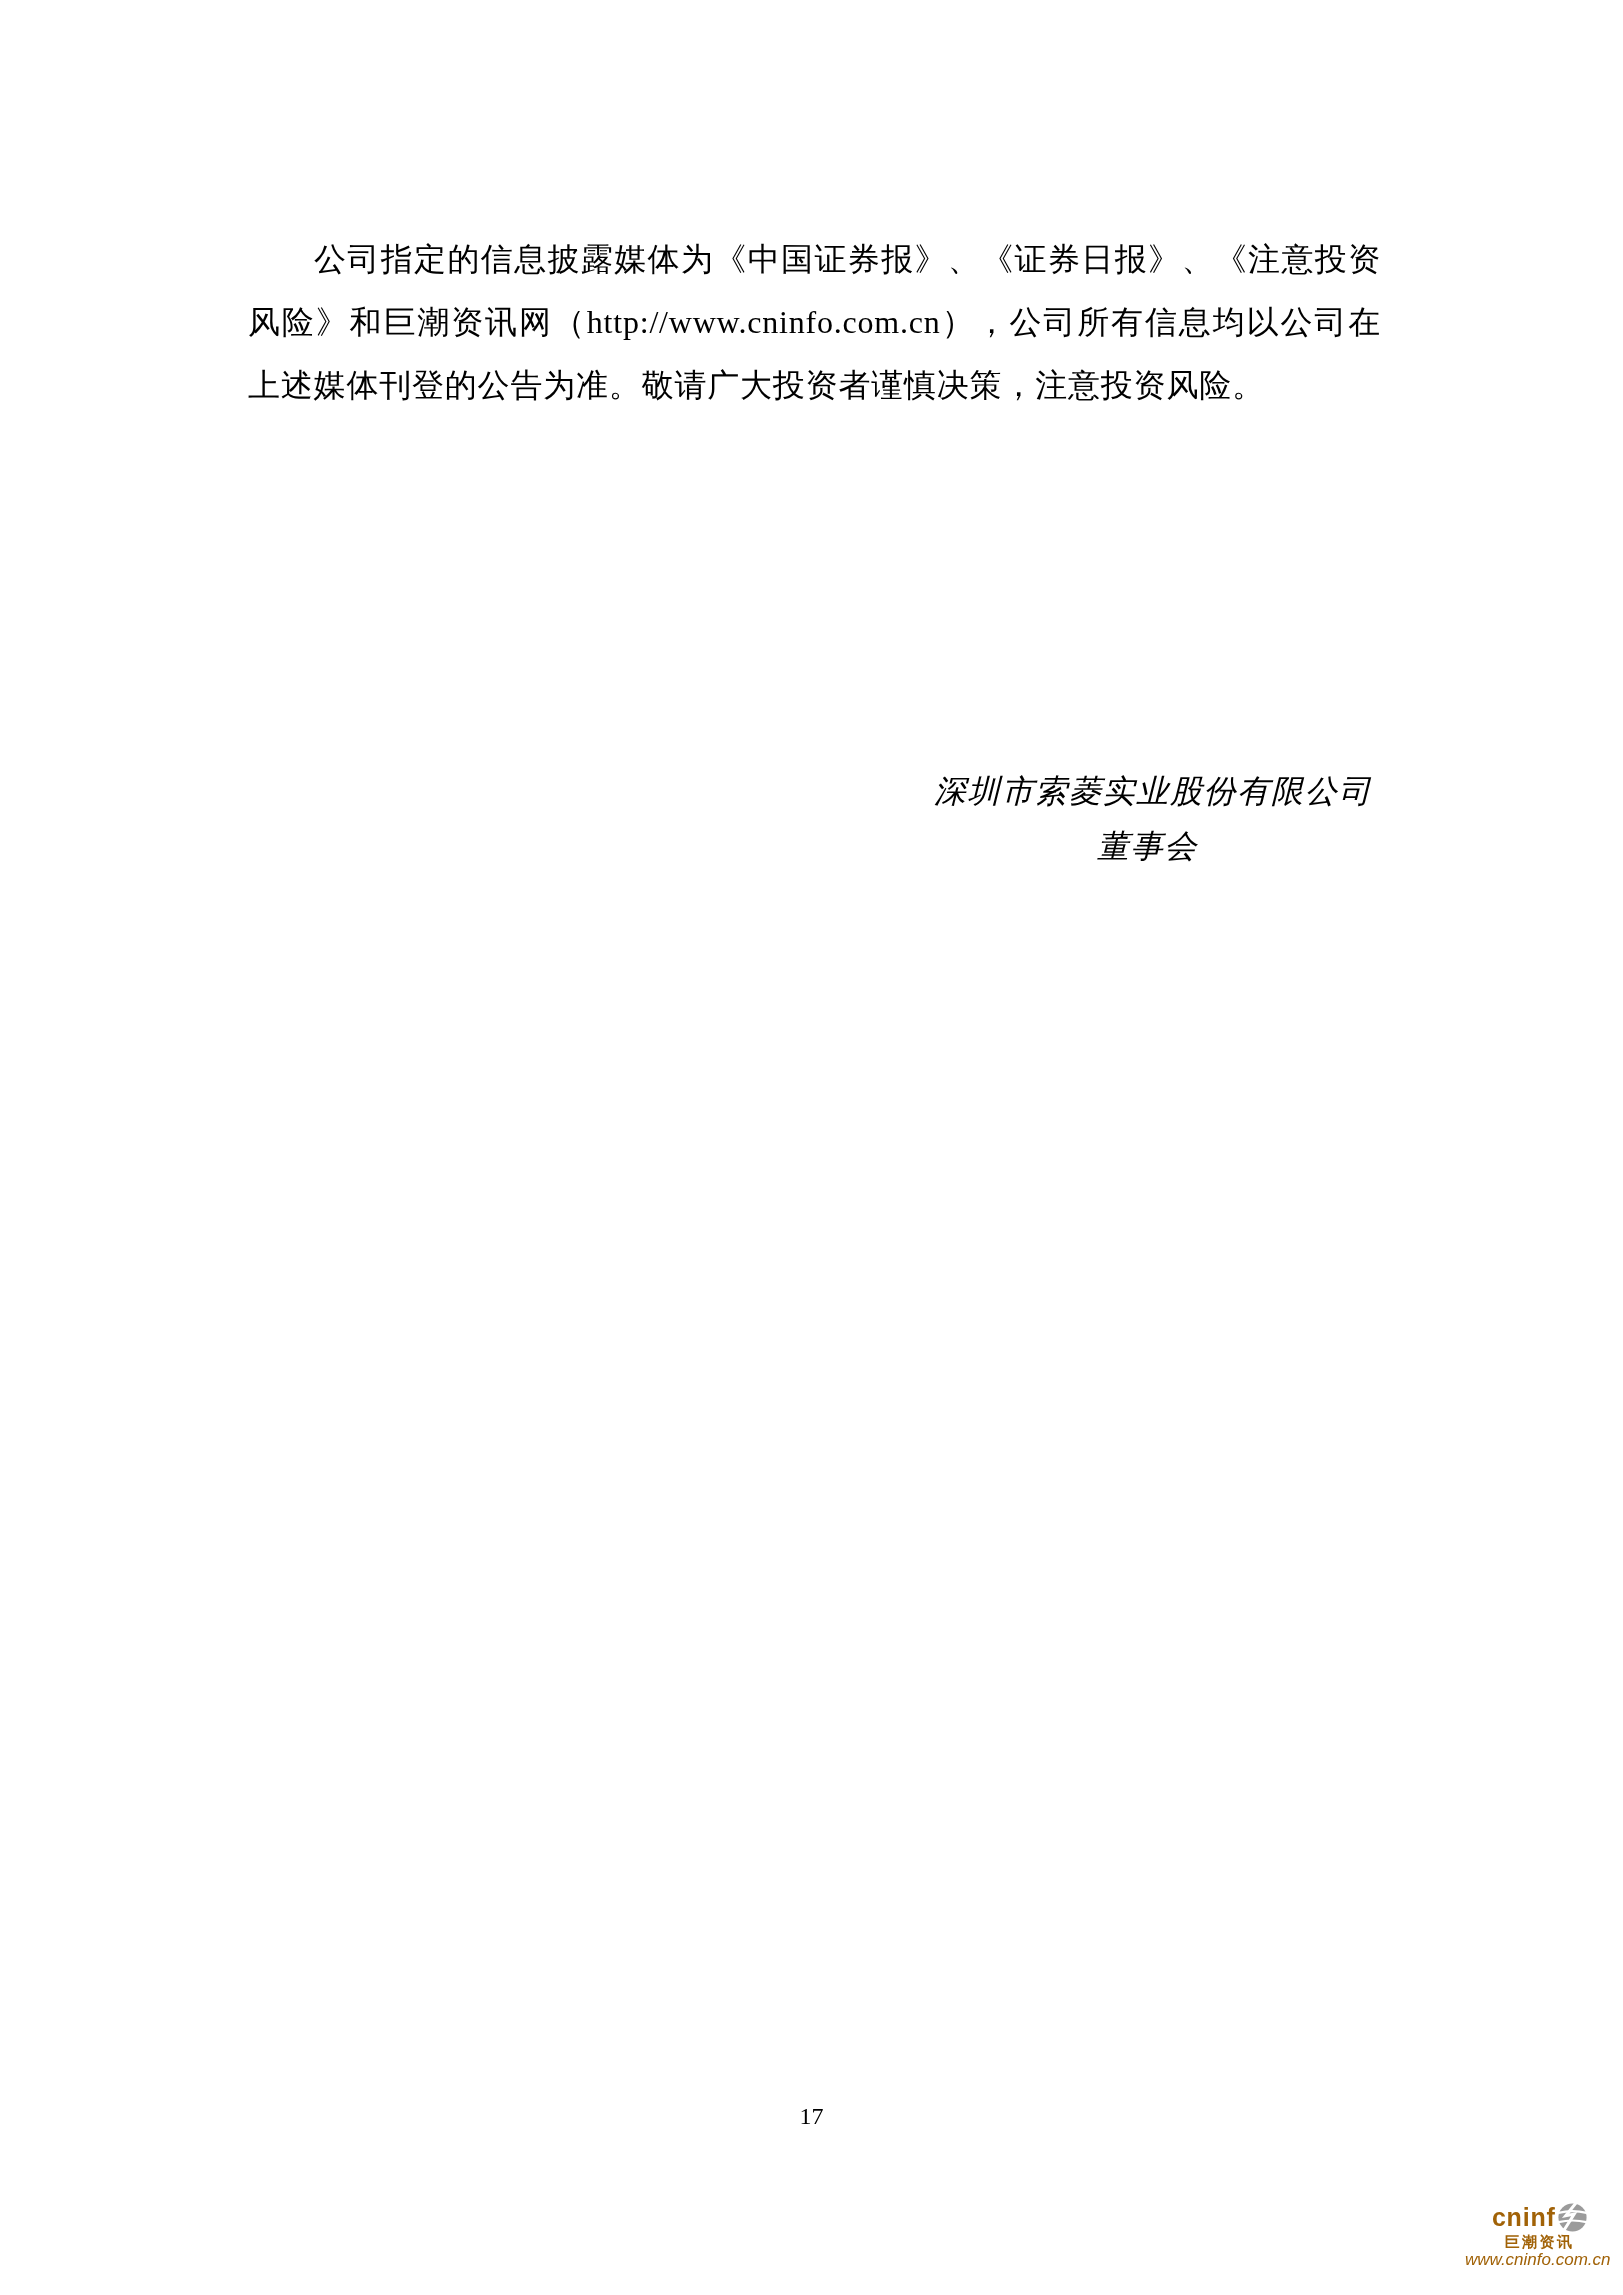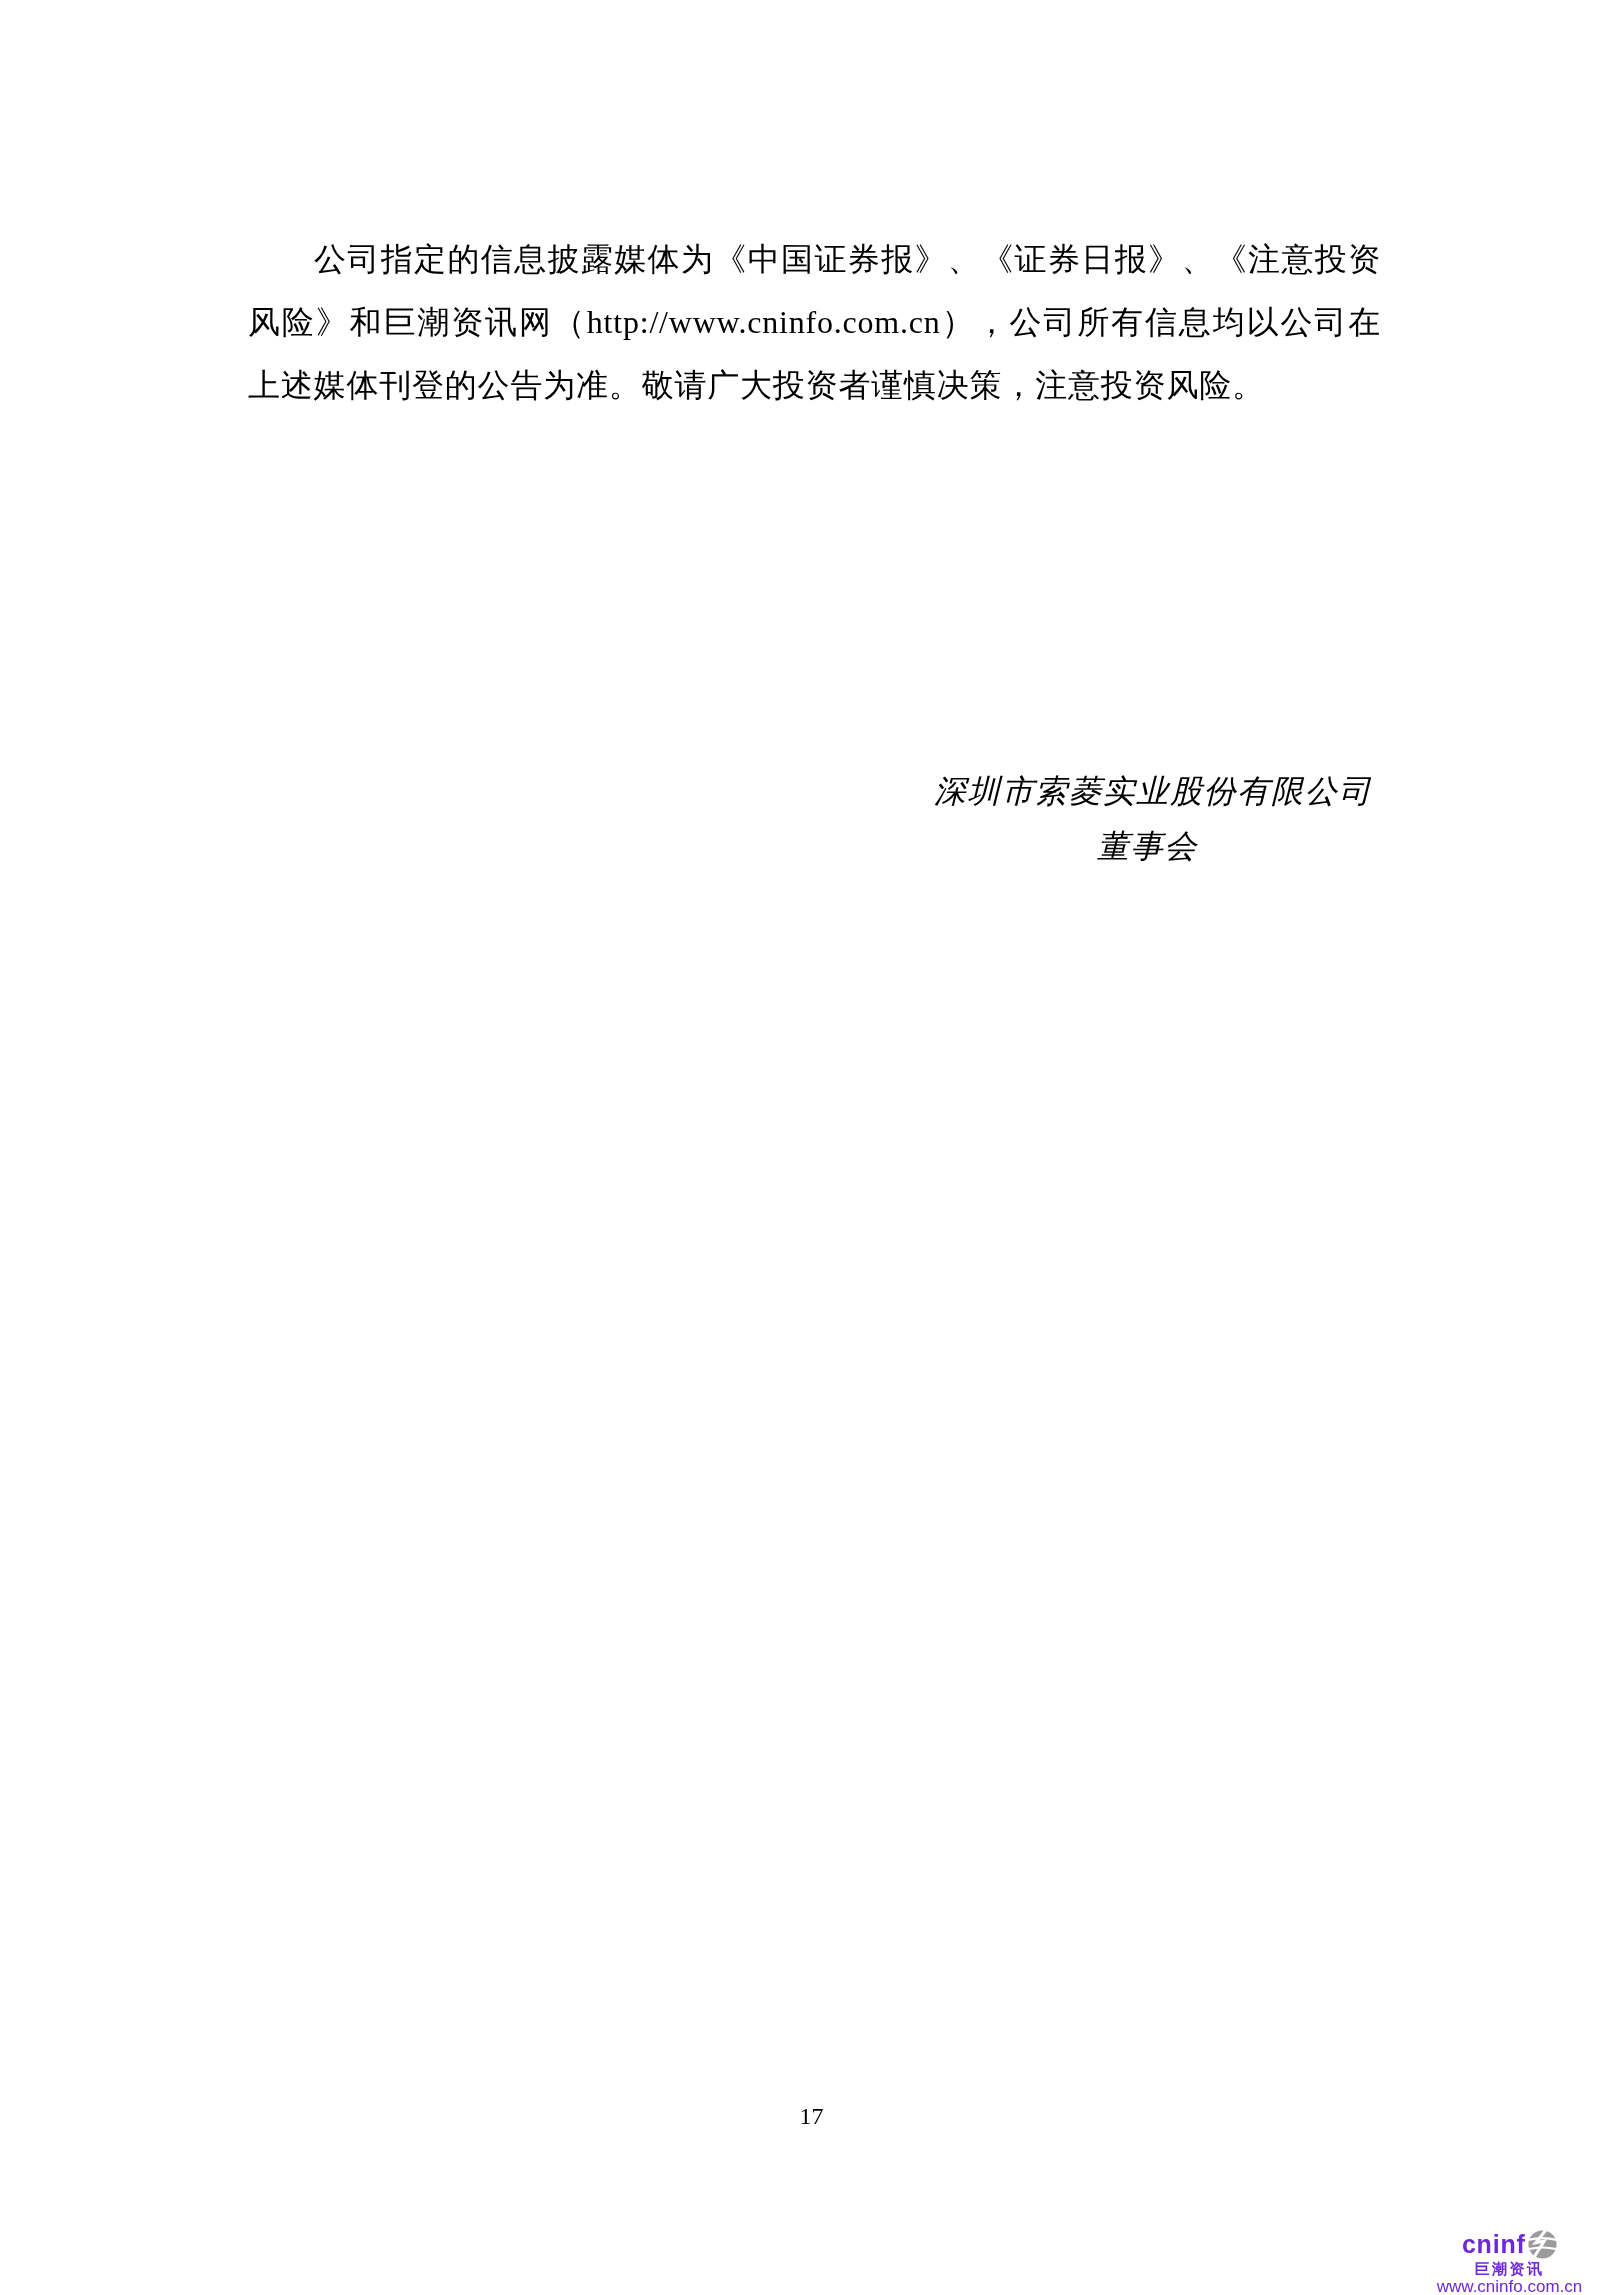--- a/index.html
+++ b/index.html
@@ -59,27 +59,26 @@
     left: 0;
     top: 2102px;
     width: 100%;
     text-align: center;
     font-size: 24px;
     line-height: 28px;
   }
   
   .cninfo {
     position: absolute;
-    left: 1435px;
+    left: 1465px;
     top: 2202px;
     width: 149px;
-    color: #6d28d9;
+    color: #a16207;
     font-family: "Liberation Sans", "DejaVu Sans", sans-serif;
     user-select: none;
-    margin-top: 27px;
   }
   .cninfo .row-brand {
     display: flex;
     align-items: center;
     justify-content: center;
     height: 30px;
   }
   .cninfo .brand-text {
     font-size: 25px;
     font-weight: bold;
@@ -95,25 +94,25 @@
   .cninfo .row-cn {
     text-align: center;
     font-size: 15px;
     font-weight: bold;
     letter-spacing: 2.5px;
     line-height: 17px;
     margin-top: 0.8px;
     white-space: nowrap;
   }
   .cninfo .row-url {
-    text-align: center;
     font-size: 17px;
     line-height: 17px;
     margin-top: 1.7px;
     white-space: nowrap;
+    font-style: italic;
   }
 </style>
 </head>
 <body>
 
 <div class="page">
 
   <div class="doc-body">
     <p class="para-2">公司指定的信息披露媒体为《中国证券报》、《证券日报》、《注意投资风险》和巨潮资讯网（http://www.cninfo.com.cn），公司所有信息均以公司在上述媒体刊登的公告为准。敬请广大投资者谨慎决策，注意投资风险。</p>
   </div>

